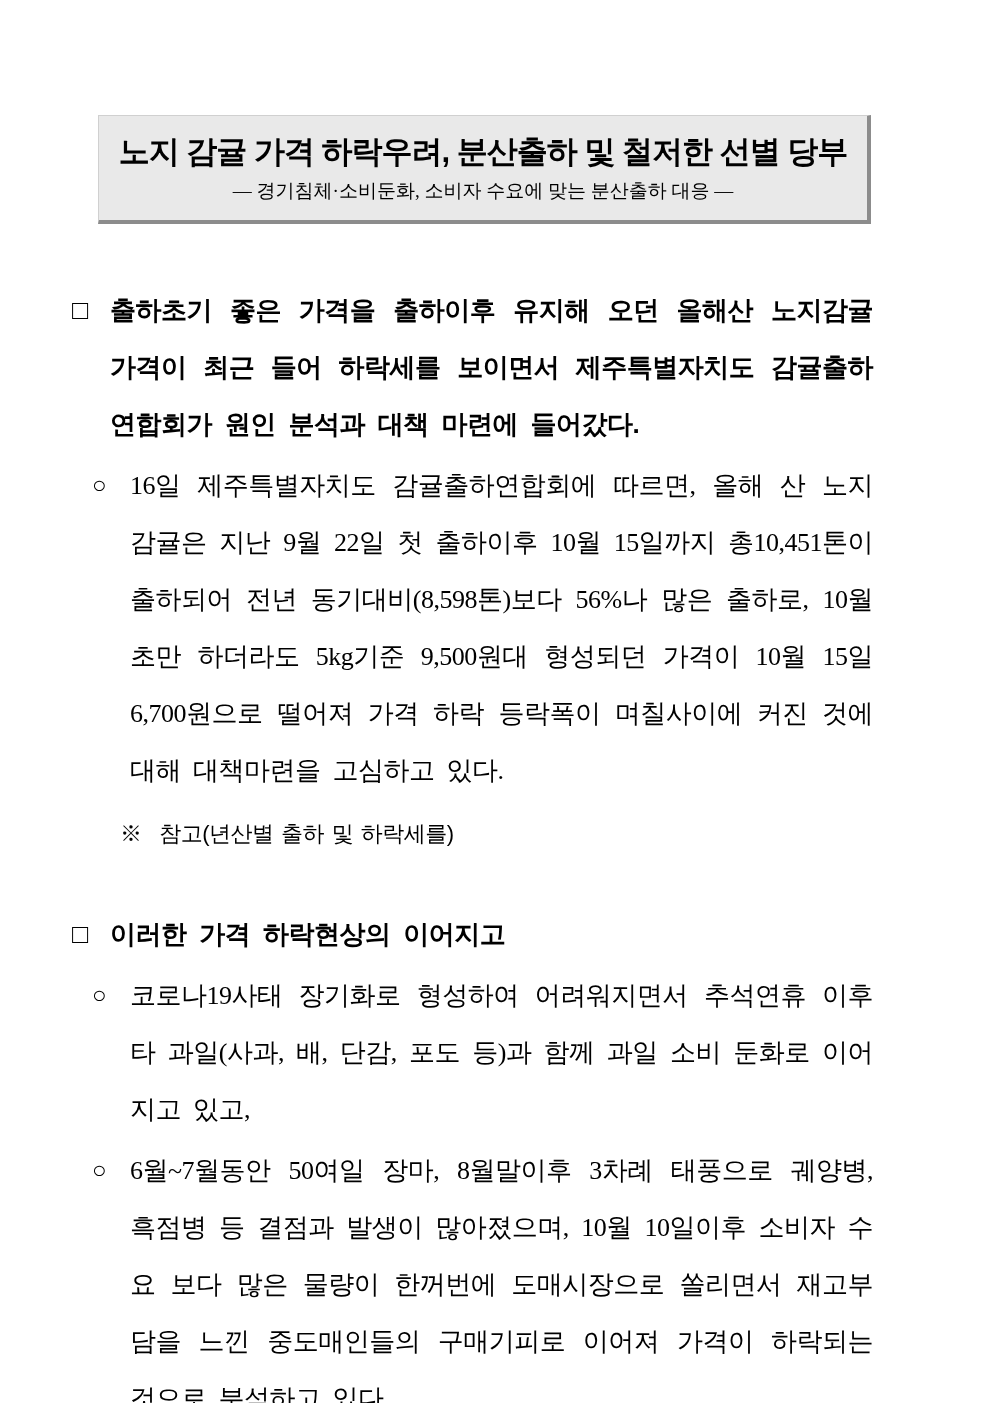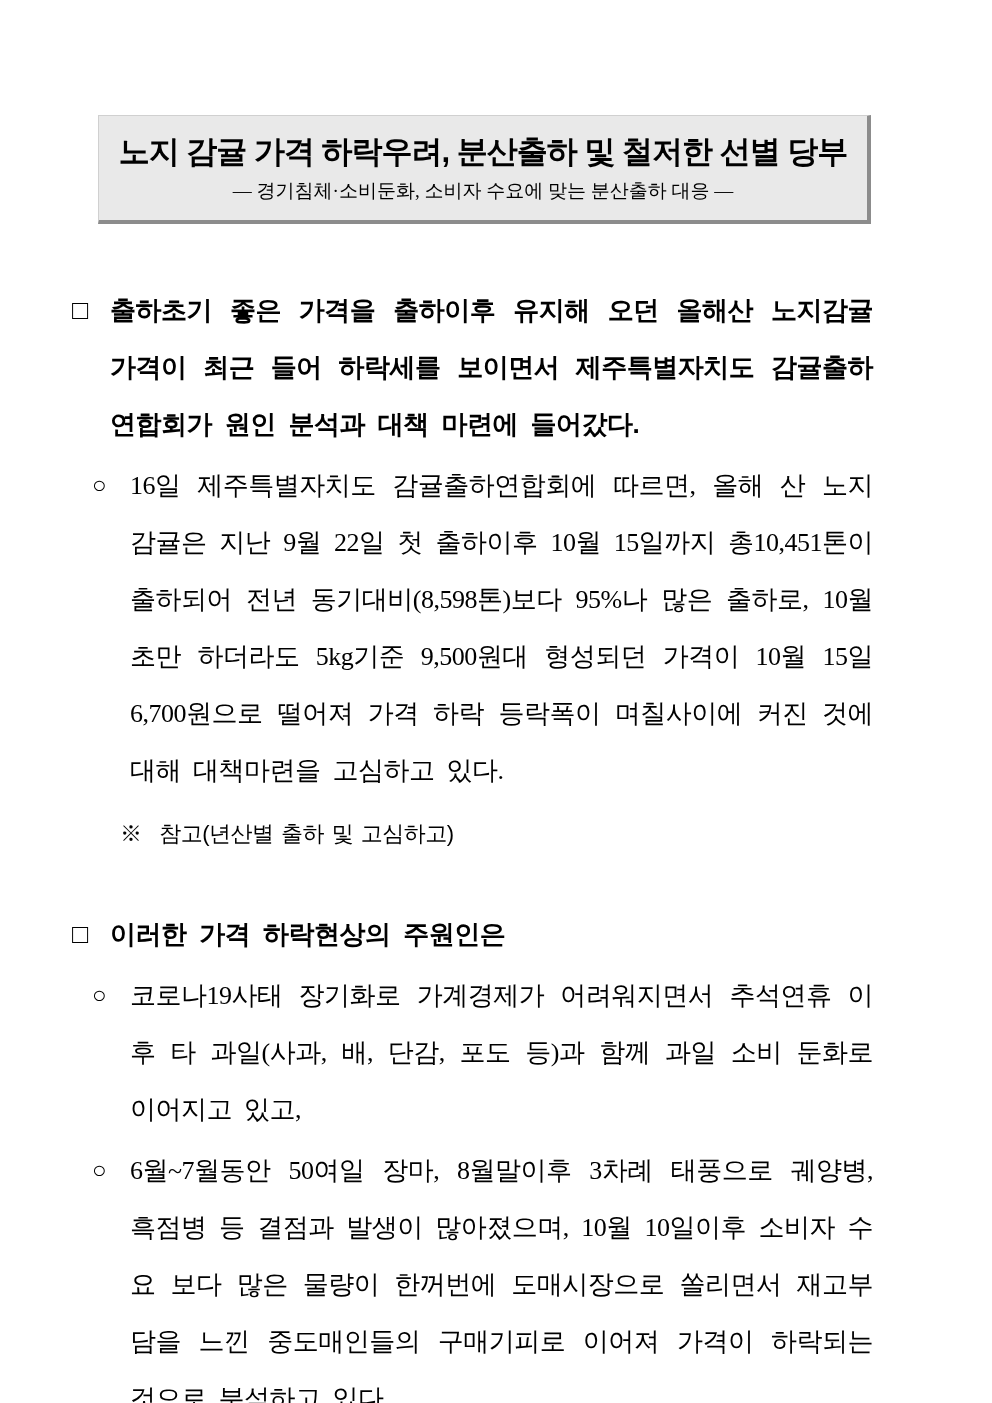--- a/index.html
+++ b/index.html
@@ -120,36 +120,36 @@
   </div>
 
   <div class="paragraphs" id="paragraphs">
   <div class="para heading">
     <span class="bullet">□</span>
     <span class="ptext">출하초기 좋은 가격을 출하이후 유지해 오던 올해산 노지감귤 가격이 최근 들어 하락세를 보이면서 제주특별자치도 감귤출하연합회가 원인 분석과 대책 마련에 들어갔다.</span>
   </div>
 
   <div class="para body">
     <span class="bullet">○</span>
-    <span class="ptext">16일 제주특별자치도 감귤출하연합회에 따르면, 올해 산 노지 감귤은 지난 9월 22일 첫 출하이후 10월 15일까지 총10,451톤이 출하되어 전년 동기대비(8,598톤)보다 95%나 많은 출하로, 10월초만 하더라도 5kg기준 9,500원대 형성되던 가격이 10월 15일 6,700원으로 떨어져 가격 하락 등락폭이 며칠사이에 커진 것에 대해 대책마련을 고심하고 있다.</span>
+    <span class="ptext">16일 제주특별자치도 감귤출하연합회에 따르면, 올해 산 노지 감귤은 지난 9월 22일 첫 출하이후 10월 15일까지 총10,451톤이 출하되어 전년 동기대비(8,598톤)보다 56%나 많은 출하로, 10월초만 하더라도 5kg기준 9,500원대 형성되던 가격이 10월 15일 6,700원으로 떨어져 가격 하락 등락폭이 며칠사이에 커진 것에 대해 대책마련을 고심하고 있다.</span>
   </div>
 
   <div class="para note">
     <span class="bullet">※</span>
-    <span class="ptext">참고(년산별 출하 및 고심하고)</span>
+    <span class="ptext">참고(년산별 출하 및 하락세를)</span>
   </div>
 
   <div class="para heading second">
     <span class="bullet">□</span>
-    <span class="ptext">이러한 가격 하락현상의 주원인은</span>
+    <span class="ptext">이러한 가격 하락현상의 이어지고</span>
   </div>
 
   <div class="para body">
     <span class="bullet">○</span>
-    <span class="ptext">코로나19사태 장기화로 가계경제가 어려워지면서 추석연휴 이후 타 과일(사과, 배, 단감, 포도 등)과 함께 과일 소비 둔화로 이어지고 있고,</span>
+    <span class="ptext">코로나19사태 장기화로 형성하여 어려워지면서 추석연휴 이후 타 과일(사과, 배, 단감, 포도 등)과 함께 과일 소비 둔화로 이어지고 있고,</span>
   </div>
 
   <div class="para body">
     <span class="bullet">○</span>
     <span class="ptext">6월~7월동안 50여일 장마, 8월말이후 3차례 태풍으로 궤양병, 흑점병 등 결점과 발생이 많아졌으며, 10월 10일이후 소비자 수요 보다 많은 물량이 한꺼번에 도매시장으로 쏠리면서 재고부담을 느낀 중도매인들의 구매기피로 이어져 가격이 하락되는 것으로 분석하고 있다.</span>
   </div>
 </div>
 
 </div>
 

